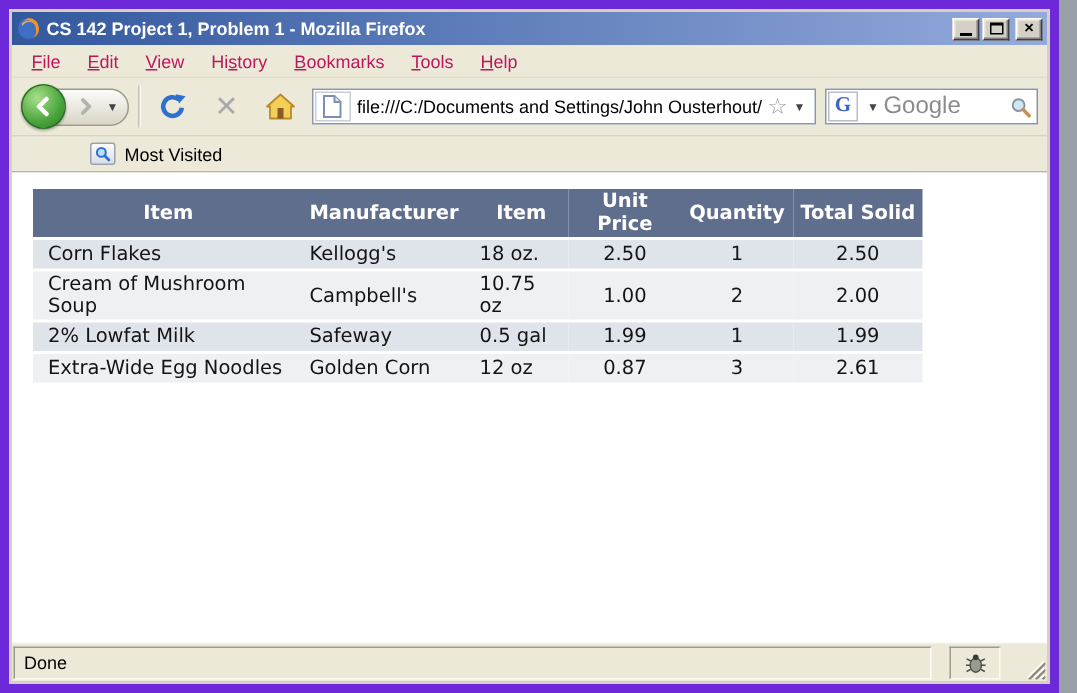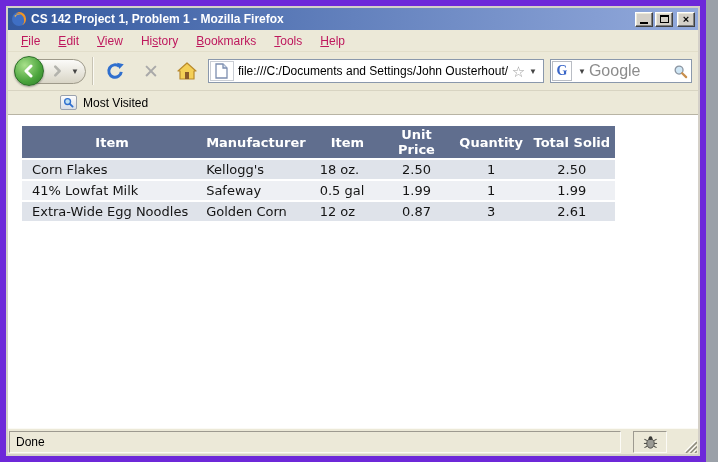--- a/index.html
+++ b/index.html
@@ -187,21 +187,29 @@
       <tbody>
           <tr>
             <td>Corn Flakes</td>
             <td>Kellogg's</td>
             <td>18 oz.</td>
             <td class="num">2.50</td>
             <td class="num">1</td>
             <td class="num">2.50</td>
           </tr>
           <tr>
-            <td>41% Lowfat Milk</td>
+            <td>Cream of Mushroom Soup</td>
+            <td>Campbell's</td>
+            <td>10.75 oz</td>
+            <td class="num">1.00</td>
+            <td class="num">2</td>
+            <td class="num">2.00</td>
+          </tr>
+          <tr>
+            <td>2% Lowfat Milk</td>
             <td>Safeway</td>
             <td>0.5 gal</td>
             <td class="num">1.99</td>
             <td class="num">1</td>
             <td class="num">1.99</td>
           </tr>
           <tr>
             <td>Extra-Wide Egg Noodles</td>
             <td>Golden Corn</td>
             <td>12 oz</td>

